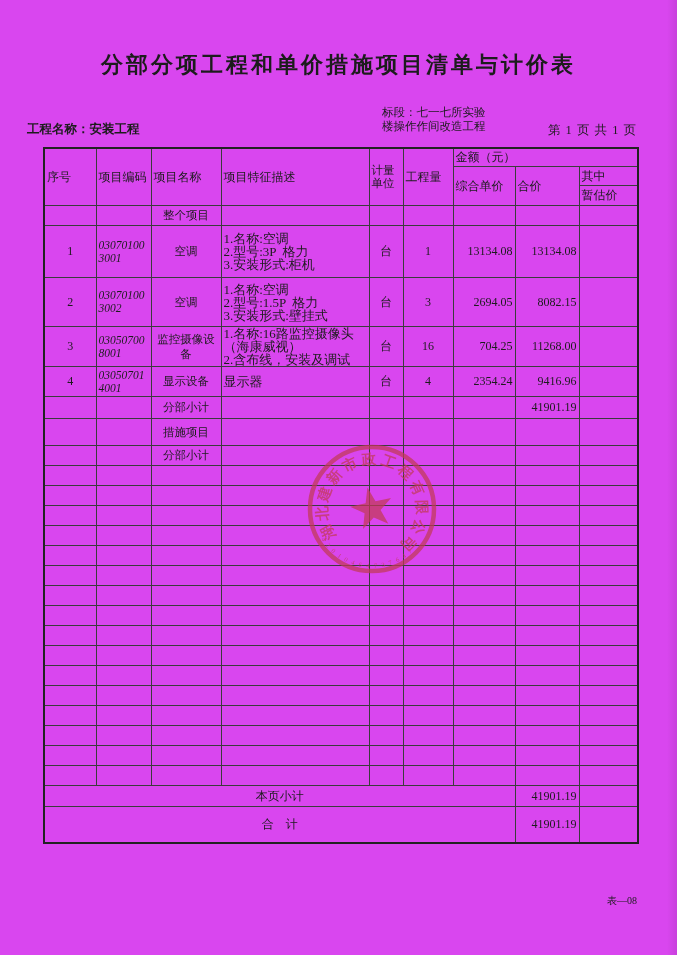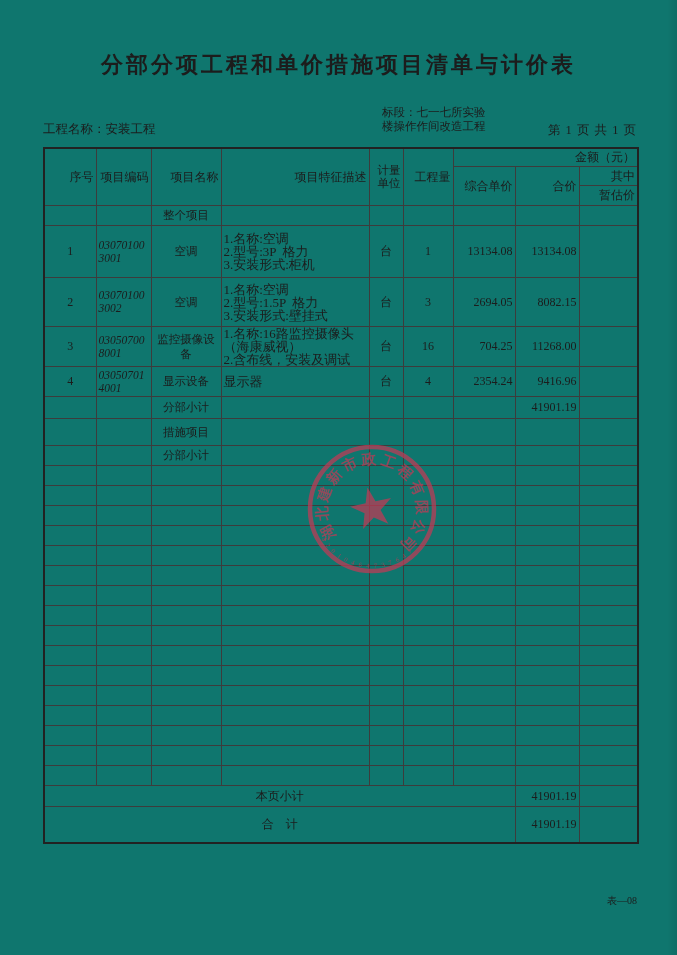--- a/index.html
+++ b/index.html
@@ -1,29 +1,29 @@
 <!DOCTYPE html>
 <html><head>
 <meta charset="utf-8">
 <style>
   html,body{margin:0;padding:0;background:#e8e8e6;}
-  .page{position:relative;width:677px;height:955px;margin:0 auto;background:#0f766e;
+  .page{position:relative;width:677px;height:955px;margin:0 auto;background:#d946ef;
         font-family:"Liberation Serif","DejaVu Serif",serif;color:#1c1c1c;overflow:hidden;}
   .page:after{content:"";position:absolute;top:0;right:0;width:10px;height:100%;
         background:linear-gradient(to right,rgba(0,0,0,0),rgba(0,0,0,.08));pointer-events:none;}
   .title{position:absolute;top:50px;left:0;right:0;text-align:center;
         font-size:22px;font-weight:bold;letter-spacing:3px;}
-  .meta-project{position:absolute;left:43px;top:121px;font-size:12.5px;}
+  .meta-project{position:absolute;left:27px;top:121px;font-size:12.5px;font-weight:bold;}
   .meta-section{position:absolute;left:382px;top:106px;font-size:11.5px;line-height:13.5px;}
   .meta-page{position:absolute;right:40px;top:122px;font-size:12.5px;letter-spacing:1px;}
   table.main{position:absolute;left:43px;top:147px;width:594px;border-collapse:collapse;
         table-layout:fixed;font-size:12px;border:2px solid #222;}
   table.main td,table.main th{border:1px solid #3c3c3c;padding:0 2px;overflow:hidden;
         vertical-align:middle;font-weight:normal;}
-  th{text-align:right;}
+  th{text-align:left;}
   .unit-h{white-space:pre-line;font-size:11.5px;line-height:13px;}
   .num{text-align:right;padding-right:3px;}
   .ctr{text-align:center;}
   .lft{text-align:left;padding-left:3px;}
   .feature{font-size:13px;line-height:13px;white-space:pre-wrap;padding:2px 4px;text-align:left;}
   .code{font-size:11.5px;line-height:13px;word-break:break-all;text-align:left;padding:0 2px;font-style:italic;}
   .name{font-size:11.5px;text-align:center;}
   .rh-a{height:17px}.rh-b{height:19px}.rh-c{height:20px}
   .rs{height:20px}.r1{height:52px}.r2{height:49px}.r3{height:39px}.r4{height:30px}
   .rsub{height:22px}.rmeas{height:27px}.rsub2{height:20px}

